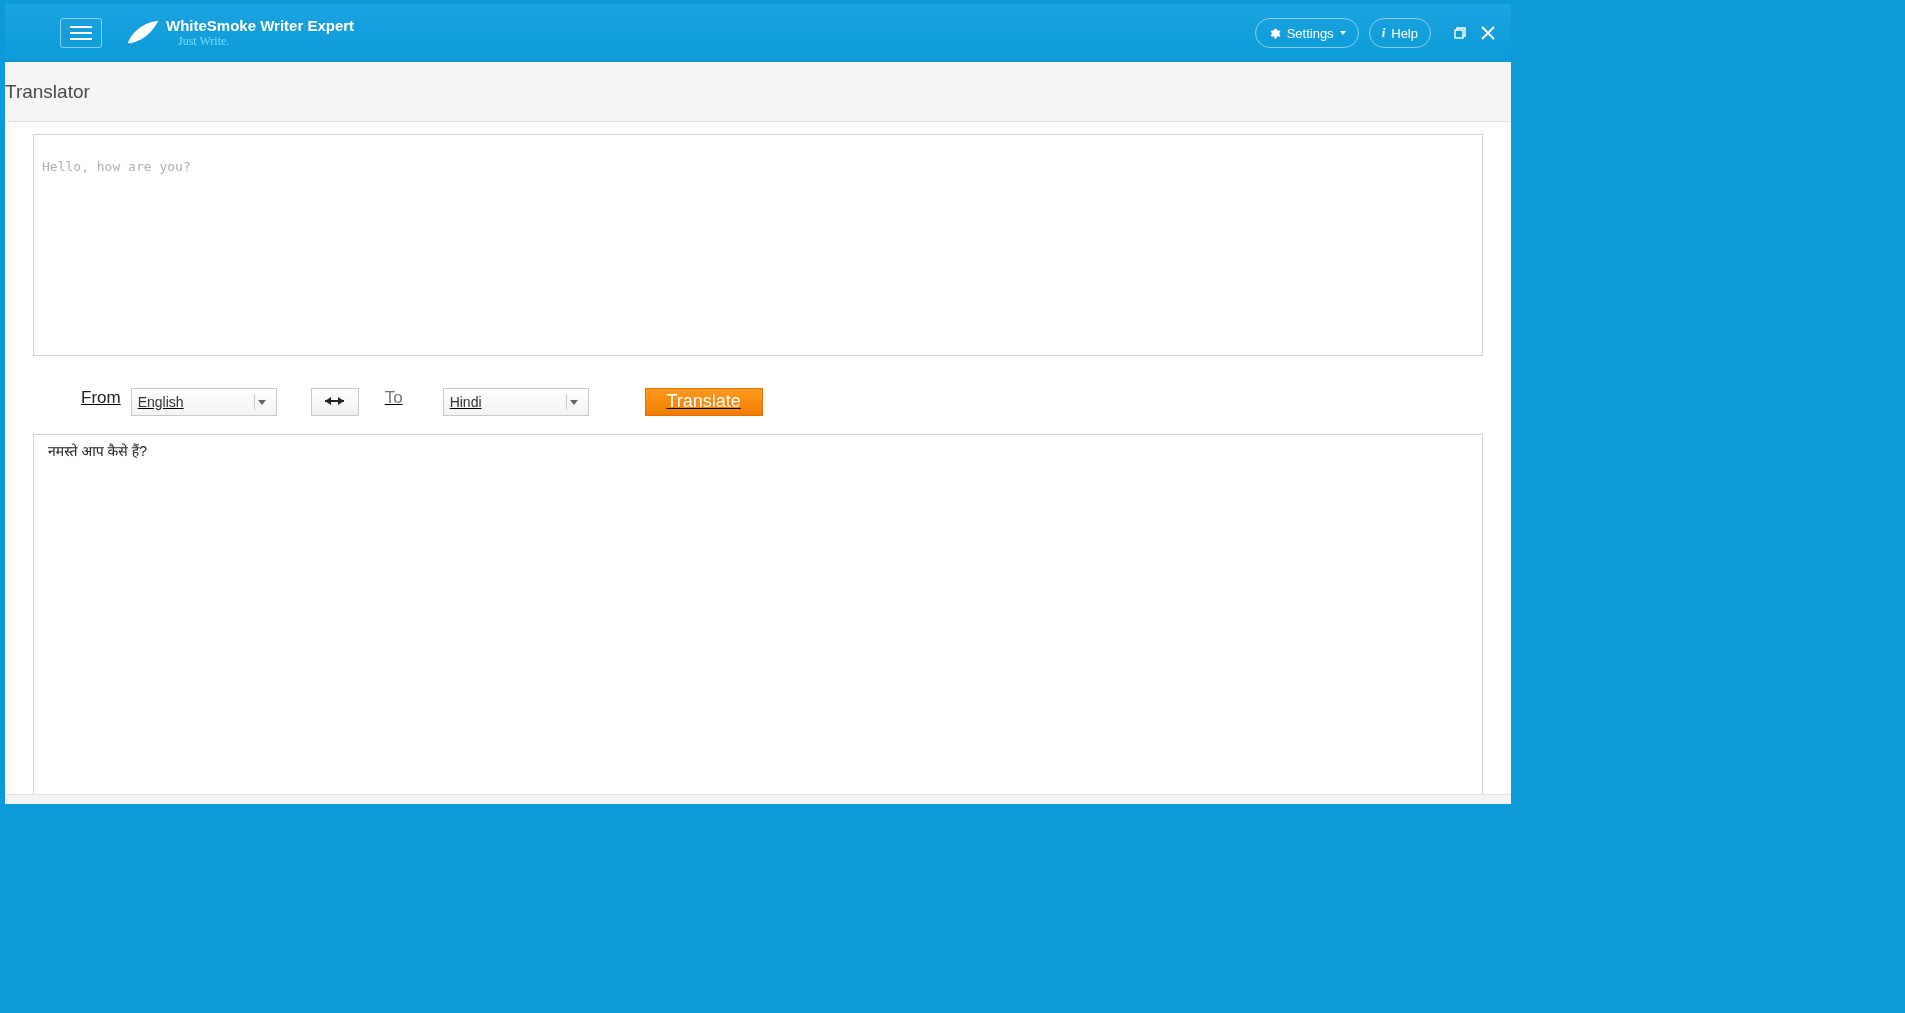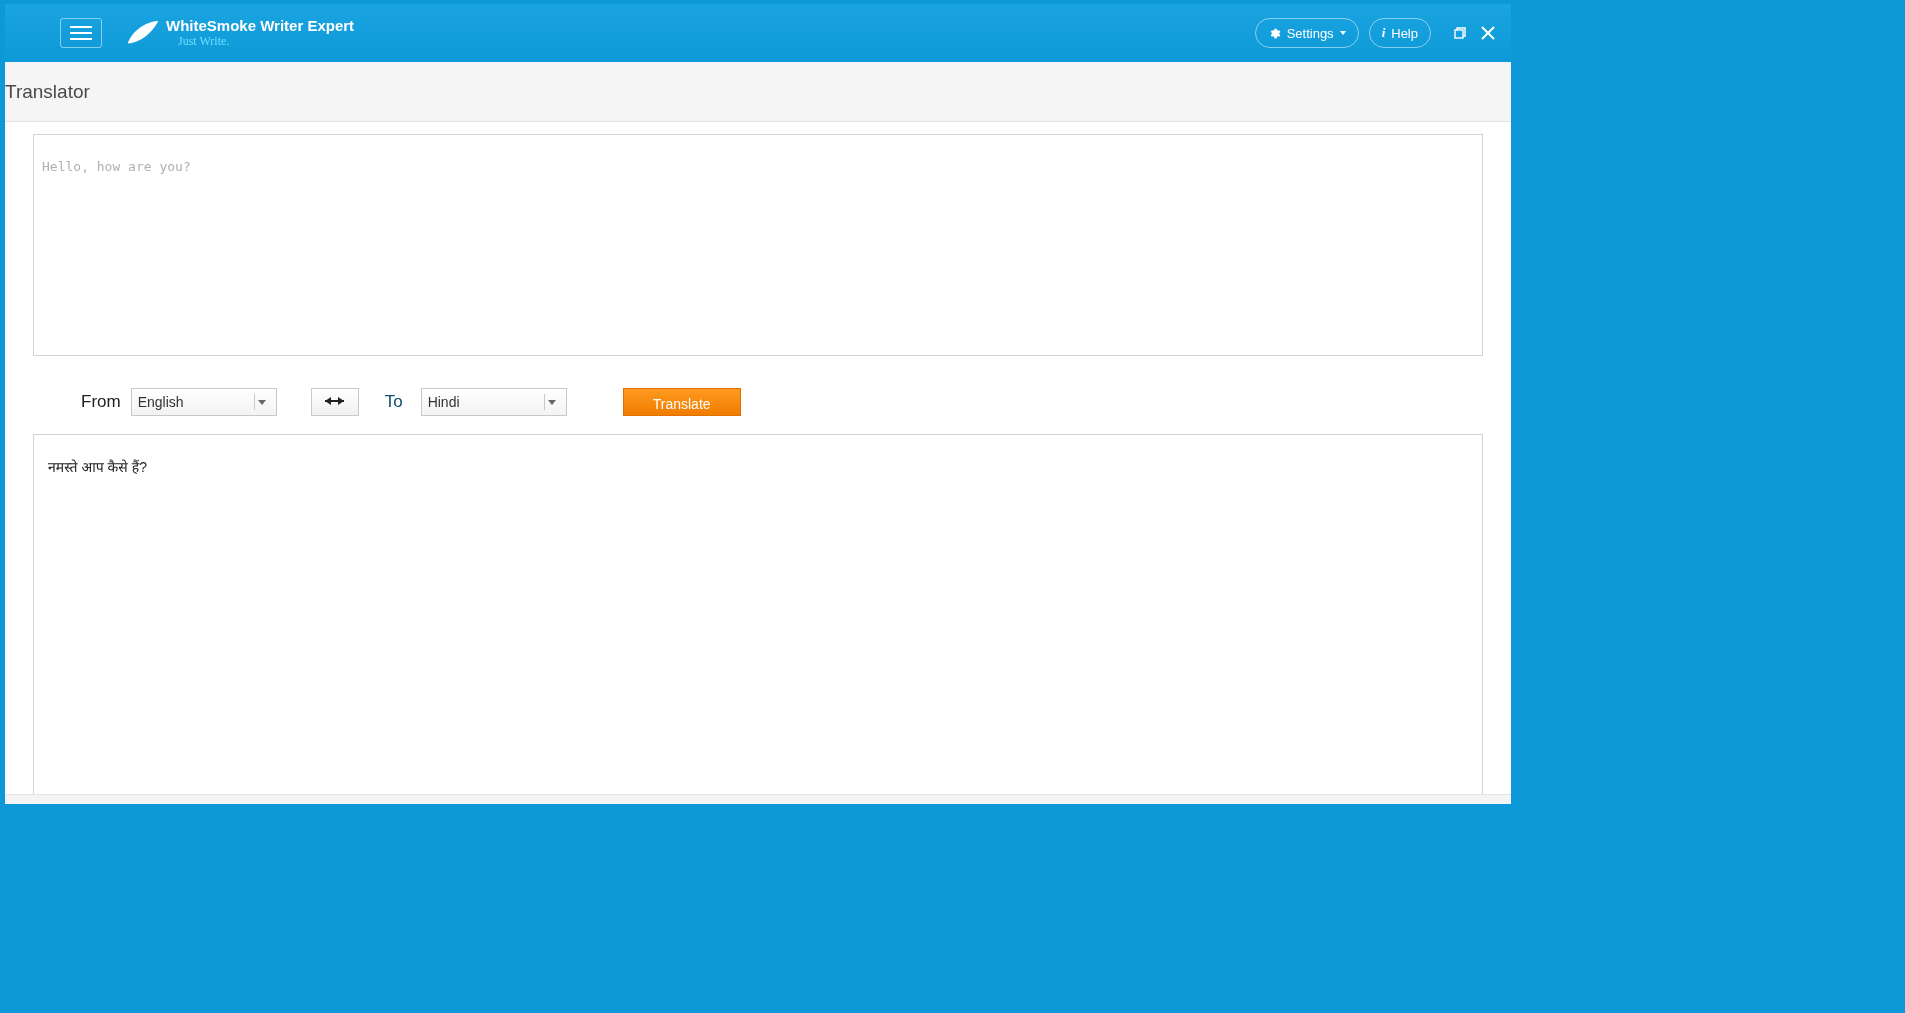--- a/index.html
+++ b/index.html
@@ -136,23 +136,24 @@
     border: 1px solid #d2d2d2;
     padding: 24px 8px;
     font-size: 13px;
     color: #444;
     resize: none;
     outline: none;
   }
   .input-box::placeholder { color: #b0b0b0; }
   .controls-row {
     display: flex;
-    align-items: center;
+    align-items: flex-start;
     margin: 28px 0 18px 48px;
     gap: 0;
+    text-decoration: underline;
   }
   .ctrl-label {
     font-size: 17px;
     color: #222;
     margin-right: 10px;
   }
   .lang-select {
     height: 28px;
     width: 146px;
     border: 1px solid #c9c9c9;
@@ -177,41 +178,41 @@
     border: 1px solid #c9c9c9;
     background: linear-gradient(#ffffff,#f0f0f0);
     display: flex;
     align-items: center;
     justify-content: center;
     cursor: pointer;
     margin-right: 26px;
   }
   .to-label {
     font-size: 17px;
-    color: #0c4a6e;
-    margin-right: 18px;
+    color: #737373;
+    margin-right: 40px;
   }
   .translate-btn {
     height: 28px;
     width: 118px;
     background: linear-gradient(#ff9a1f,#f07c00);
     border: 1px solid #e07000;
     color: #fff;
-    font-size: 14px;
+    font-size: 18px;
     font-weight: 500;
     cursor: pointer;
     margin-left: 22px;
     display:flex; align-items:flex-end; justify-content:center;
     padding-bottom:3px;
   }
   .output-box {
     width: 100%;
     height: 397px;
     border: 1px solid #d2d2d2;
-    padding: 22px 14px;
+    padding: 6px 14px;
     font-size: 14px;
     color: #222;
     background: #fff;
     overflow: auto;
   }
   .footer-strip {
     height: 10px;
     background: #f4f4f4;
     border-top: 1px solid #e4e4e4;
   }

